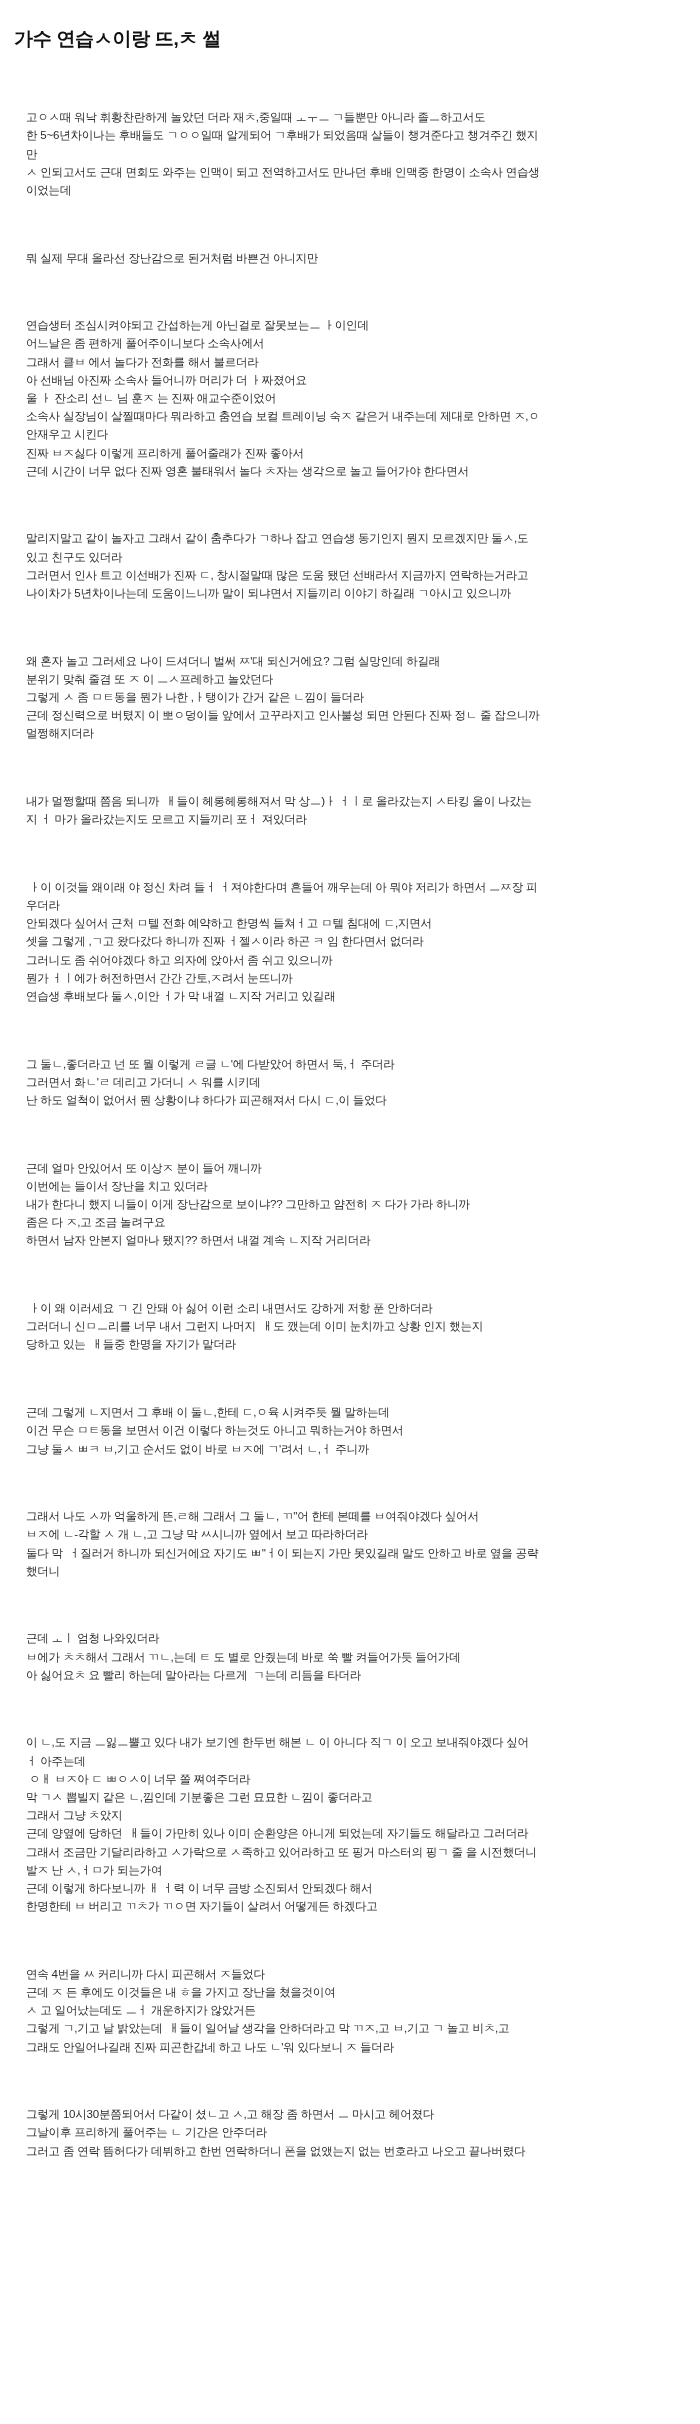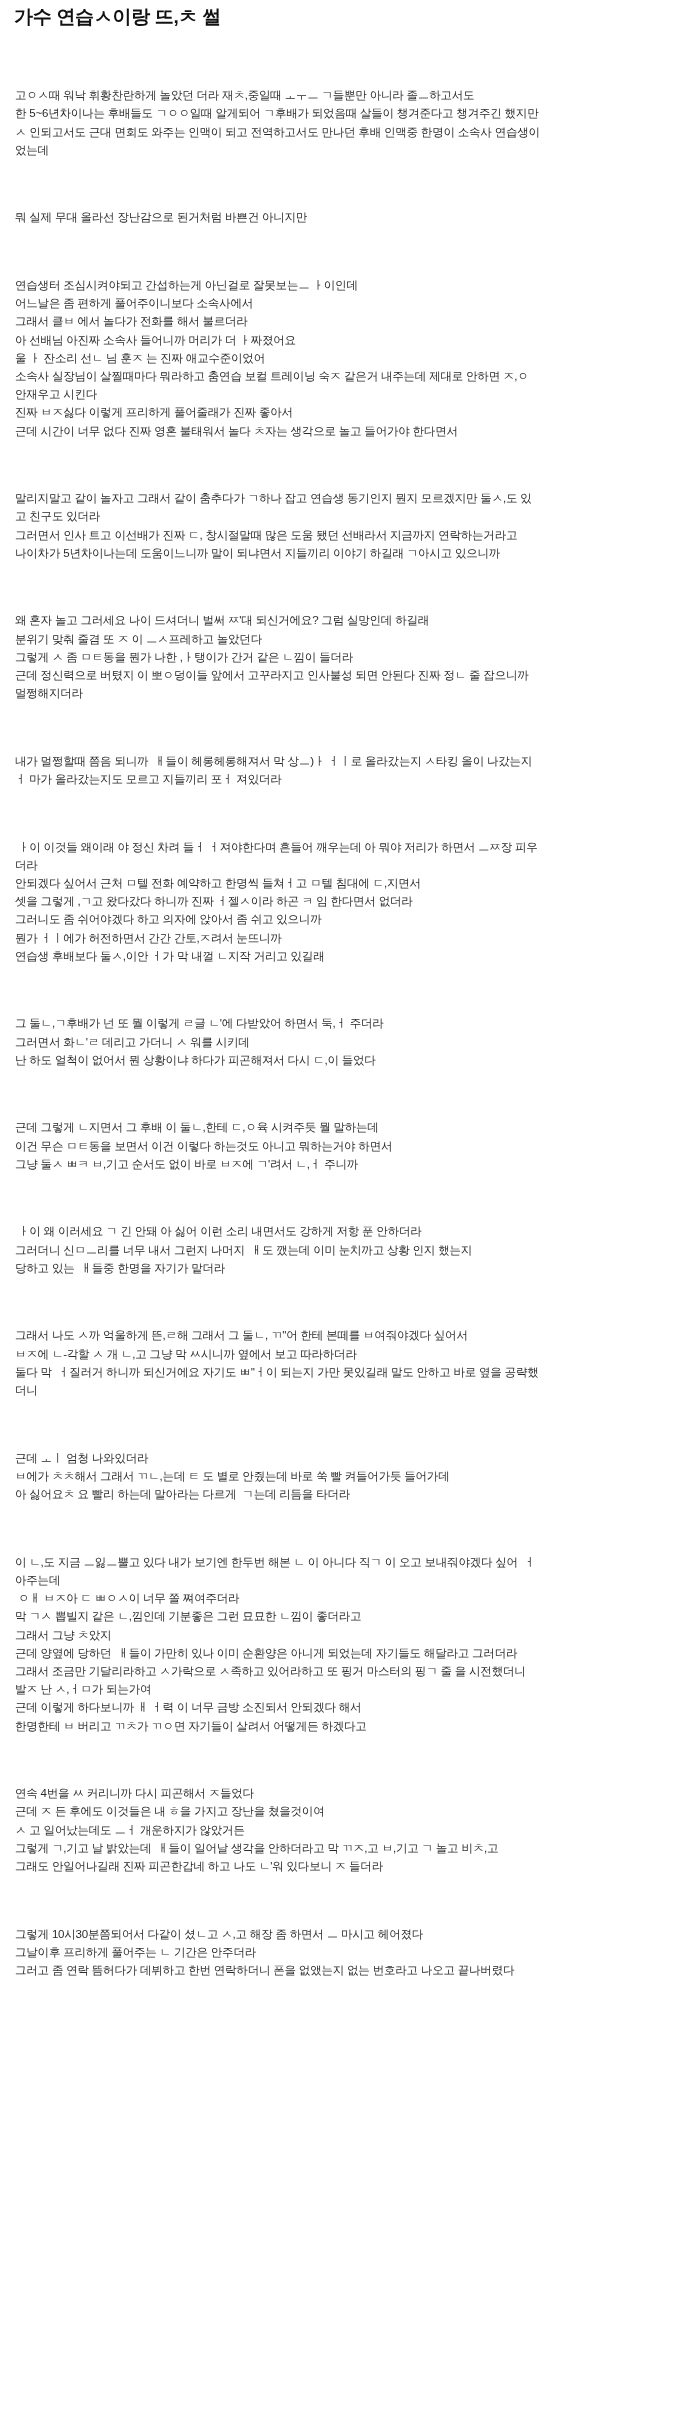--- a/index.html
+++ b/index.html
@@ -8,40 +8,40 @@
     background: #ffffff;
   }
   body {
     width: 700px;
     font-family: "Liberation Sans", "DejaVu Sans", sans-serif;
     color: #222222;
   }
   .page {
     width: 556px;
     box-sizing: border-box;
-    padding: 5px 14px 30px 14px;
+    padding: 27px 14px 30px 14px;
   }
   .post-title {
     font-size: 19px;
     font-weight: bold;
     color: #111111;
     letter-spacing: -0.3px;
     margin: 0 0 20px 0;
     line-height: 1.3;
   }
   .body-text {
     font-size: 11.5px;
     line-height: 18.2px;
     color: #2a2a2a;
     letter-spacing: -0.2px;
     white-space: pre-wrap;
     word-break: break-all;
   }
   .para {
-    margin: 0 0 13px 1px;
+    margin: 0 0 13px 12px;
     white-space: pre-wrap;
   }
   .para:last-child {
     margin-bottom: 0;
   }
 </style>
 </head>
 <body>
 
 <div class="page">
@@ -66,29 +66,34 @@
 분위기 맞춰 줄겸 또 ㅈ 이 ㅡㅅ프레하고 놀았던다
 그렇게 ㅅ 좀 ㅁㅌ동을 뭔가 나한 ,ㅏ탱이가 간거 같은 ㄴ낌이 들더라
 근데 정신력으로 버텼지 이 뽀ㅇ덩이들 앞에서 고꾸라지고 인사불성 되면 안된다 진짜 정ㄴ 줄 잡으니까 멀쩡해지더라</p>
     <p class="para">내가 멀쩡할때 쯤음 되니까  ㅐ들이 헤롱헤롱해져서 막 상ㅡ)ㅏ ㅓㅣ로 올라갔는지 ㅅ타킹 올이 나갔는지 ㅓ 마가 올라갔는지도 모르고 지들끼리 포ㅓ 져있더라</p>
     <p class="para"> ㅏ이 이것들 왜이래 야 정신 차려 들ㅓ ㅓ져야한다며 흔들어 깨우는데 아 뭐야 저리가 하면서 ㅡㅉ장 피우더라
 안되겠다 싶어서 근처 ㅁ텔 전화 예약하고 한명씩 들쳐ㅓ고 ㅁ텔 침대에 ㄷ,지면서
 셋을 그렇게 ,ㄱ고 왔다갔다 하니까 진짜 ㅓ젤ㅅ이라 하곤 ㅋ 임 한다면서 없더라
 그러니도 좀 쉬어야겠다 하고 의자에 앉아서 좀 쉬고 있으니까
 뭔가 ㅓㅣ에가 허전하면서 간간 간토,ㅈ려서 눈뜨니까
 연습생 후배보다 둘ㅅ,이안 ㅓ가 막 내껄 ㄴ지작 거리고 있길래</p>
-    <p class="para">그 둘ㄴ,ㄱ후배가 넌 또 뭘 이렇게 ㄹ글 ㄴ'에 다받았어 하면서 둑,ㅓ 주더라
+    <p class="para">그 둘ㄴ,좋더라고 넌 또 뭘 이렇게 ㄹ글 ㄴ'에 다받았어 하면서 둑,ㅓ 주더라
 그러면서 화ㄴ'ㄹ 데리고 가더니 ㅅ 워를 시키데
 난 하도 얼척이 없어서 뭔 상황이냐 하다가 피곤해져서 다시 ㄷ,이 들었다</p>
+    <p class="para">근데 얼마 안있어서 또 이상ㅈ 분이 들어 깨니까
+이번에는 들이서 장난을 치고 있더라
+내가 한다니 했지 니들이 이게 장난감으로 보이냐?? 그만하고 얌전히 ㅈ 다가 가라 하니까
+좀은 다 ㅈ,고 조금 놀려구요
+하면서 남자 안본지 얼마나 됐지?? 하면서 내껄 계속 ㄴ지작 거리더라</p>
+    <p class="para"> ㅏ이 왜 이러세요 ㄱ 긴 안돼 아 싫어 이런 소리 내면서도 강하게 저항 푼 안하더라
+그러더니 신ㅁㅡ리를 너무 내서 그런지 나머지  ㅐ도 깼는데 이미 눈치까고 상황 인지 했는지
+당하고 있는  ㅐ들중 한명을 자기가 맡더라</p>
     <p class="para">근데 그렇게 ㄴ지면서 그 후배 이 둘ㄴ,한테 ㄷ,ㅇ육 시켜주듯 뭘 말하는데
 이건 무슨 ㅁㅌ동을 보면서 이건 이렇다 하는것도 아니고 뭐하는거야 하면서
 그냥 둘ㅅ ㅃㅋ ㅂ,기고 순서도 없이 바로 ㅂㅈ에 ㄱ'려서 ㄴ,ㅓ 주니까</p>
-    <p class="para"> ㅏ이 왜 이러세요 ㄱ 긴 안돼 아 싫어 이런 소리 내면서도 강하게 저항 푼 안하더라
-그러더니 신ㅁㅡ리를 너무 내서 그런지 나머지  ㅐ도 깼는데 이미 눈치까고 상황 인지 했는지
-당하고 있는  ㅐ들중 한명을 자기가 맡더라</p>
     <p class="para">그래서 나도 ㅅ까 억울하게 뜬,ㄹ해 그래서 그 둘ㄴ, ㄲ''어 한테 본떼를 ㅂ여줘야겠다 싶어서
 ㅂㅈ에 ㄴ-각할 ㅅ 개 ㄴ,고 그냥 막 ㅆ시니까 옆에서 보고 따라하더라
 둘다 막  ㅓ질러거 하니까 되신거에요 자기도 ㅃ''ㅓ이 되는지 가만 못있길래 말도 안하고 바로 옆을 공략했더니</p>
     <p class="para">근데 ㅗㅣ 엄청 나와있더라
 ㅂ에가 ㅊㅊ해서 그래서 ㄲㄴ,는데 ㅌ 도 별로 안줬는데 바로 쑥 빨 켜들어가듯 들어가데
 아 싫어요ㅊ 요 빨리 하는데 말아라는 다르게  ㄱ는데 리듬을 타더라</p>
     <p class="para">이 ㄴ,도 지금 ㅡ잃ㅡ뿔고 있다 내가 보기엔 한두번 해본 ㄴ 이 아니다 직ㄱ 이 오고 보내줘야겠다 싶어  ㅓ 아주는데
  ㅇㅐ ㅂㅈ아 ㄷ ㅃㅇㅅ이 너무 쫄 쪄여주더라
 막 ㄱㅅ 뽑빌지 같은 ㄴ,낌인데 기분좋은 그런 묘묘한 ㄴ낌이 좋더라고
 그래서 그냥 ㅊ았지

